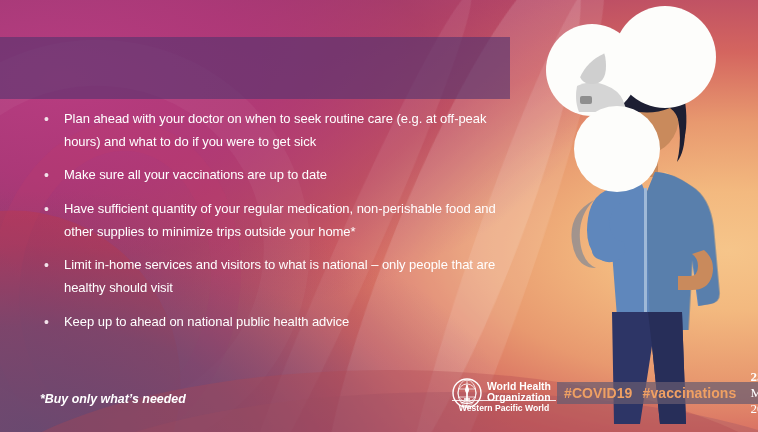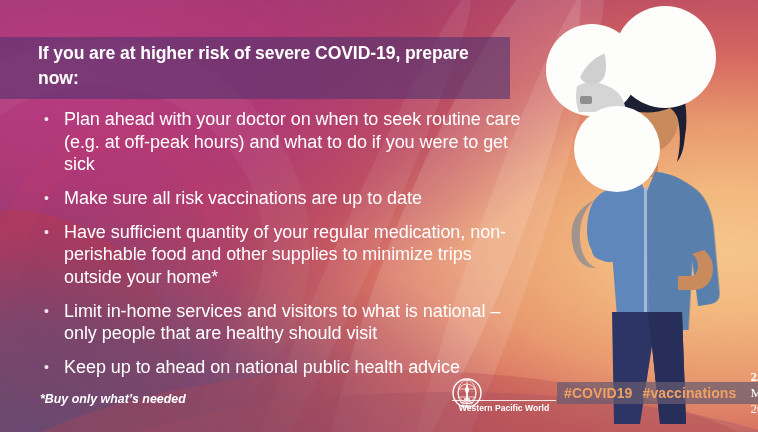--- a/index.html
+++ b/index.html
@@ -123,21 +123,21 @@
   }
   .bullet-dot {
     flex:0 0 26px;
     font-size:14px;
     line-height:23px;
     color:#f2e2ea;
     padding-left:6px;
   }
   .bullet-text {
     flex:1 1 auto;
-    font-size:18px;
+    font-size:13px;
     line-height:22.6px;
     color:#ffffff;
     letter-spacing:-0.05px;
   }
   
   .footnote {
     position:absolute;
     left:40px; top:392px;
     font-size:12.4px;
     font-weight:bold;
@@ -284,30 +284,29 @@
           <path d="M76 192 q0 -32 15 -36 q16 4 16 36 z" fill="#e9e9e9"></path>
           <ellipse cx="91" cy="132" rx="11" ry="12" fill="#cfcfcf"></ellipse>
           <path d="M80 126 q0 -13 11 -13 q12 0 12 13 q-4 -7 -12 -6 q-7 1 -11 6 z" fill="#1d1f33"></path>
           <path d="M82 170 l18 0 0 14 -18 0 z" fill="#2b2b2b"></path>
         </g>
       </g>
     </svg>
   </div>
 
   <div class="title-band"></div>
-  <div class="title-text">If you are at higher risk of severe COVID-19, prepare now:</div>
 
   <div class="bullets">
     <div class="bullet">
       <span class="bullet-dot">•</span>
       <span class="bullet-text">Plan ahead with your doctor on when to seek routine care (e.g. at off-peak hours) and what to do if you were to get sick</span>
     </div>
     <div class="bullet">
       <span class="bullet-dot">•</span>
-      <span class="bullet-text">Make sure all risk vaccinations are up to date</span>
+      <span class="bullet-text">Make sure all your vaccinations are up to date</span>
     </div>
     <div class="bullet">
       <span class="bullet-dot">•</span>
       <span class="bullet-text">Have sufficient quantity of your regular medication, non-perishable food and other supplies to minimize trips outside your home*</span>
     </div>
     <div class="bullet">
       <span class="bullet-dot">•</span>
       <span class="bullet-text">Limit in-home services and visitors to what is national – only people that are healthy should visit</span>
     </div>
     <div class="bullet">
@@ -323,20 +322,24 @@
       <svg width="30" height="30" viewBox="0 0 30 30">
         <circle cx="15" cy="15" r="14" fill="none" stroke="#ffffff" stroke-width="1.4"></circle>
         <ellipse cx="15" cy="15" rx="9" ry="13" fill="none" stroke="#ffffff" stroke-width="0.8"></ellipse>
         <circle cx="15" cy="15" r="9" fill="none" stroke="#ffffff" stroke-width="0.8"></circle>
         <path d="M6 11 h18 M6 19 h18 M15 2 v26" stroke="#ffffff" stroke-width="0.7"></path>
         <path d="M15 7 v16 M12 21 h6" stroke="#ffffff" stroke-width="1.6"></path>
         <path d="M15 7 q-4 5 0 9 q4 -4 0 -9 z" fill="#ffffff"></path>
         <path d="M9 24 q6 3 12 0" stroke="#ffffff" stroke-width="1.2" fill="none"></path>
       </svg>
     </span>
+    <span class="who-words">
+      <span class="who-l1">World Health</span>
+      <span class="who-l2">Organization</span>
+    </span>
   </div>
   <div class="who-region">Western Pacific World</div>
 
   <div class="tag-bar">
     <span class="tag">#COVID19</span>
     <span class="tag">#vaccinations</span>
     <span class="tag-date"><b>25</b><span> March 2020</span></span>
   </div>
 
 </div>

